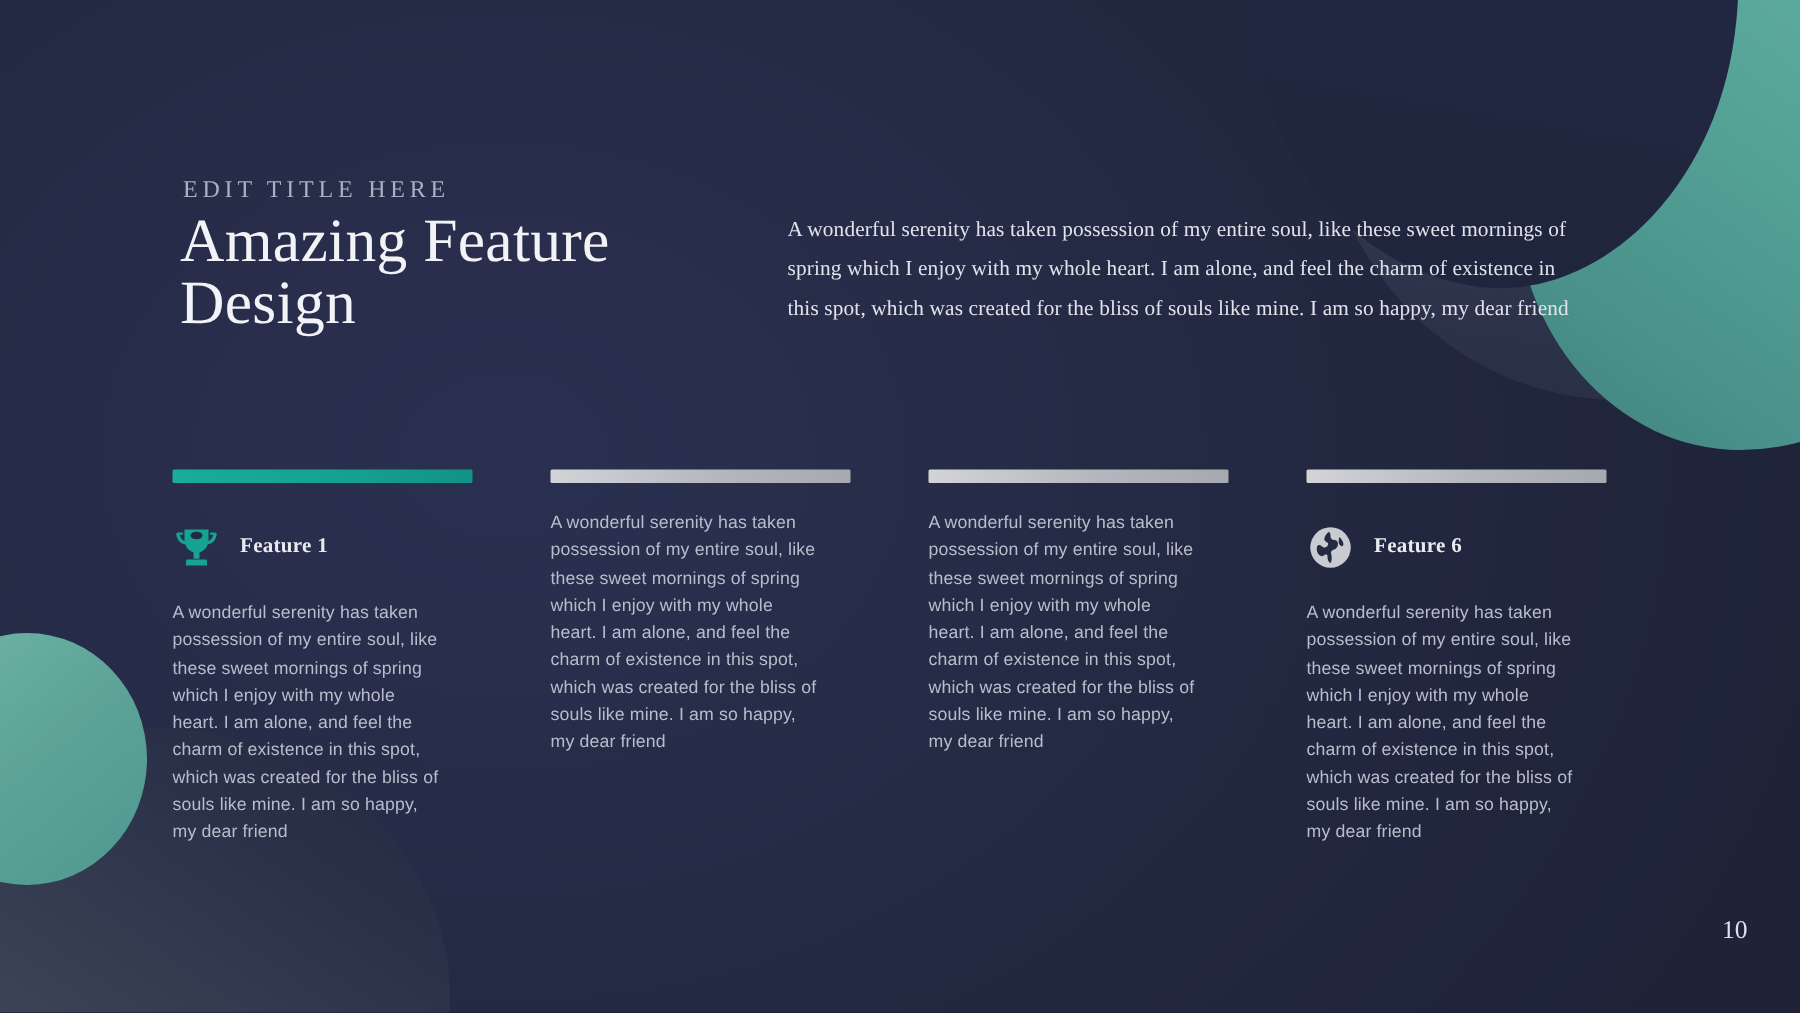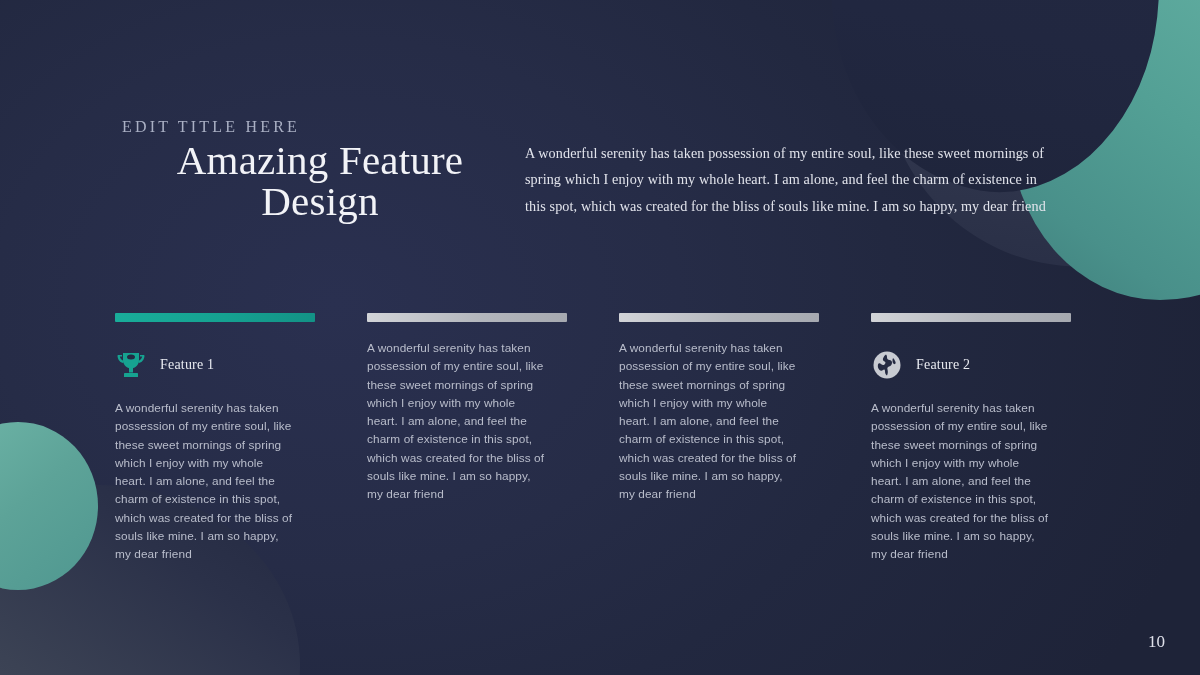--- a/index.html
+++ b/index.html
@@ -69,21 +69,20 @@
 
   .headline {
     position:absolute; left:120px; top:140px;
     width:400px;
     font-family:"Liberation Serif", serif;
     font-size:41px;
     line-height:1.0;
     color:#f2f3f7;
     font-weight:400;
     letter-spacing:.2px;
-    text-align:center;
   }
 
   .intro {
     position:absolute; left:525px; top:140px;
     width:528px;
     font-family:"Liberation Serif", serif;
     font-size:14.2px;
     line-height:1.85;
     color:#e2e4ec;
     letter-spacing:.1px;
@@ -114,35 +113,36 @@
     gap:13px;
     margin-top:26px;
     height:34px;
   }
   .ficon { width:32px; height:32px; flex:0 0 32px; display:block; }
   .flabel {
     font-family:"Liberation Serif", serif;
     font-size:14px;
     color:#e8eaf0;
     letter-spacing:.2px;
+    font-weight:bold;
   }
 
   .fbody {
     margin-top:17px;
     width:178px;
     font-family:"Liberation Sans", sans-serif;
     font-size:11.8px;
     line-height:1.55;
     color:#b9bdcb;
     letter-spacing:.1px;
   }
 
   
   .pagenum {
-    position:absolute; right:35px; bottom:23px;
+    position:absolute; right:35px; bottom:45px;
     font-family:"Liberation Serif", serif;
     font-size:17px;
     color:#dfe1ea;
   }
 </style>
 </head>
 <body>
 
 <div class="slide">
 
@@ -189,21 +189,21 @@
     <div class="col">
       <div class="bar"></div>
       <div class="feature-head">
         <svg class="ficon" viewBox="0 0 64 64">
           <circle cx="32" cy="32" r="27" fill="#c8cbd2"></circle>
           <g fill="#242a42">
             <path d="M30 11c-3 2-5 5-6 8-1 3 1 5 3 6 3 1 2 4 0 6-2 2-5 1-7-1-2-2-5-2-6 1-1 4 0 8 3 11 2 2 5 2 7 0 2-2 4-1 4 2 0 4 1 7 4 9 2-4 2-8 1-12-1-3 0-5 3-6 4-1 6-4 6-8 0-3-2-5-5-5-3 0-5-2-5-5 0-2 0-4-2-6z"></path>
             <path d="M44 18c2 2 4 5 5 8 1 3-1 5-3 4-2-1-3-3-3-6 0-2 0-4 1-6z"></path>
           </g>
         </svg>
-        <span class="flabel">Feature 2</span>
+        <span class="flabel">Feature 6</span>
       </div>
       <div class="fbody">A wonderful serenity has taken possession of my entire soul, like these sweet mornings of spring which I enjoy with my whole heart. I am alone, and feel the charm of existence in this spot, which was created for the bliss of souls like mine. I am so happy, my dear friend</div>
     </div>
 
   </div>
 
   <div class="pagenum">10</div>
 
 </div>
 

